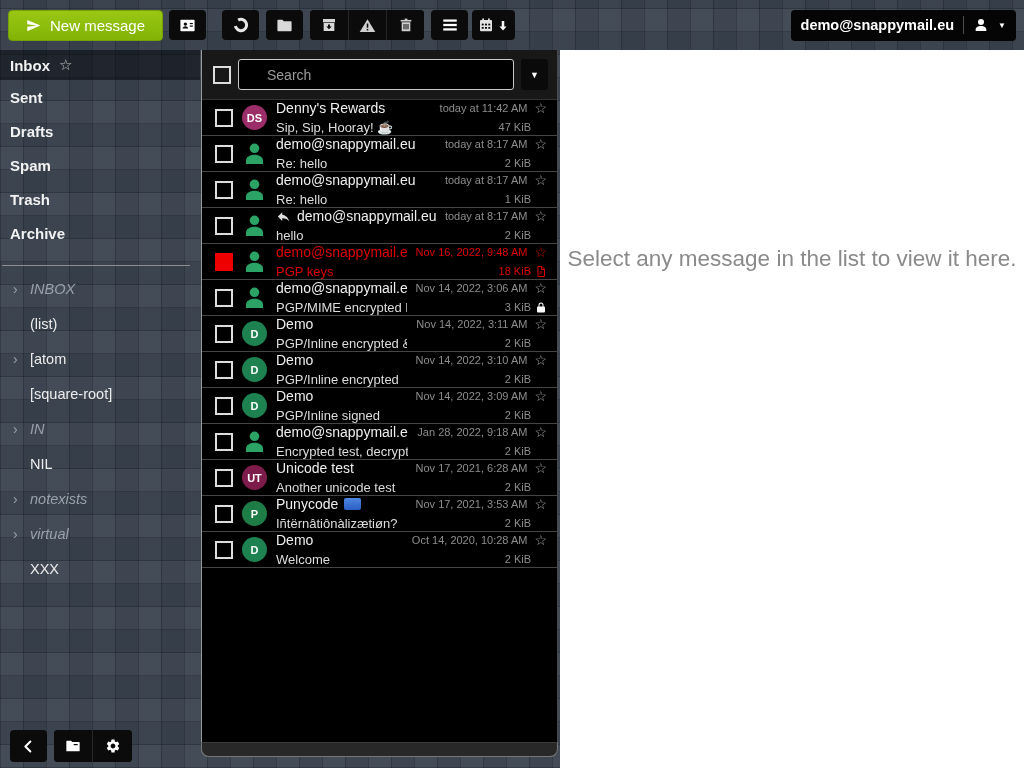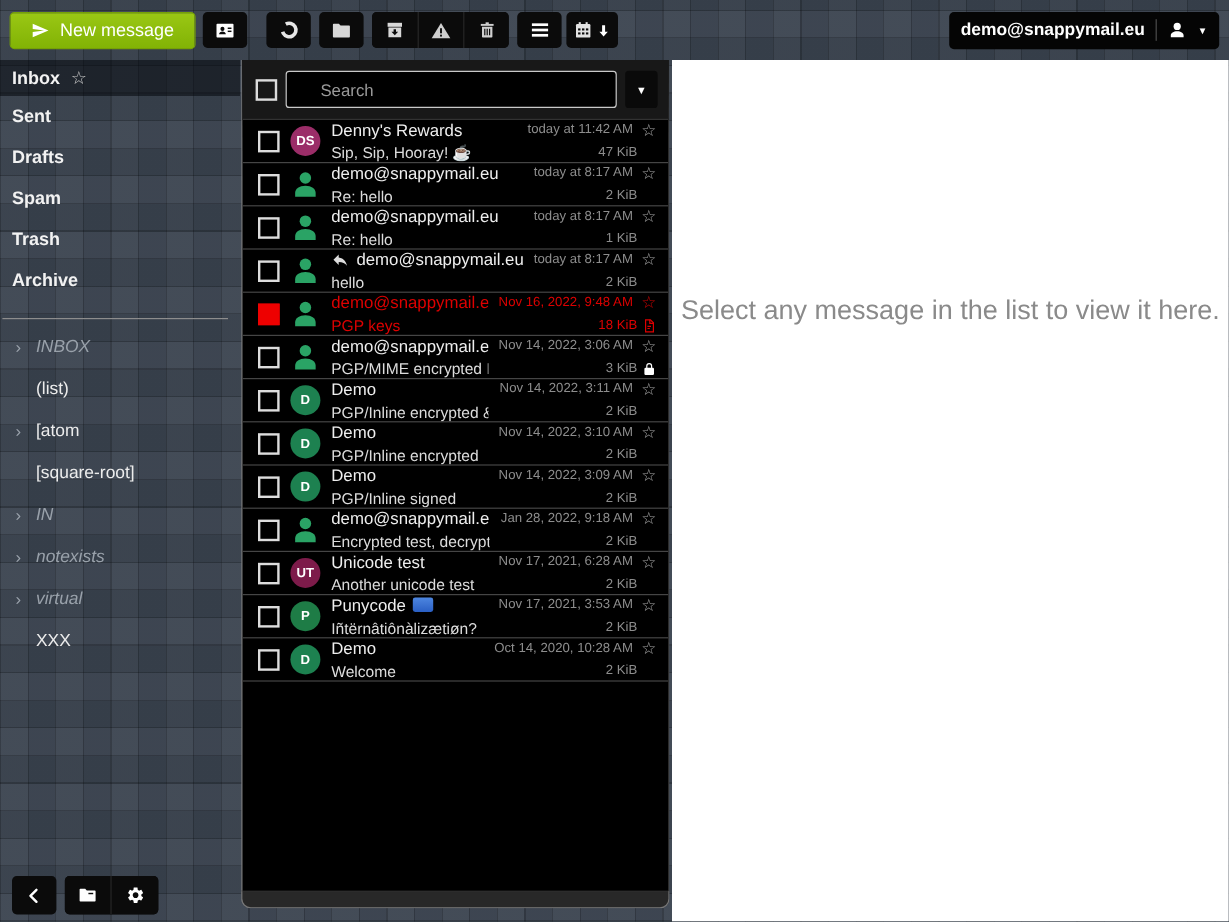--- a/index.html
+++ b/index.html
@@ -208,20 +208,21 @@
         <span>Archive</span>
       </div>
     </div>
   <div class="divider"></div>
   <div class="subfolders" id="subfolder-list">
       <div class="subfolder muted"><span class="chev">›</span><span>INBOX</span></div>
       <div class="subfolder"><span>(list)</span></div>
       <div class="subfolder"><span class="chev">›</span><span>[atom</span></div>
       <div class="subfolder"><span>[square-root]</span></div>
       <div class="subfolder muted"><span class="chev">›</span><span>IN</span></div>
+      <div class="subfolder"><span>NIL</span></div>
       <div class="subfolder muted"><span class="chev">›</span><span>notexists</span></div>
       <div class="subfolder muted"><span class="chev">›</span><span>virtual</span></div>
       <div class="subfolder"><span>XXX</span></div>
     </div>
 </div>
 
 <div class="bottom-left">
   <button class="tbtn">
     <svg width="15" height="15" viewBox="0 0 24 24">
       <path d="M15 4l-8 8 8 8" stroke="#fff" stroke-width="3.2" fill="none" stroke-linecap="round" stroke-linejoin="round"></path>

